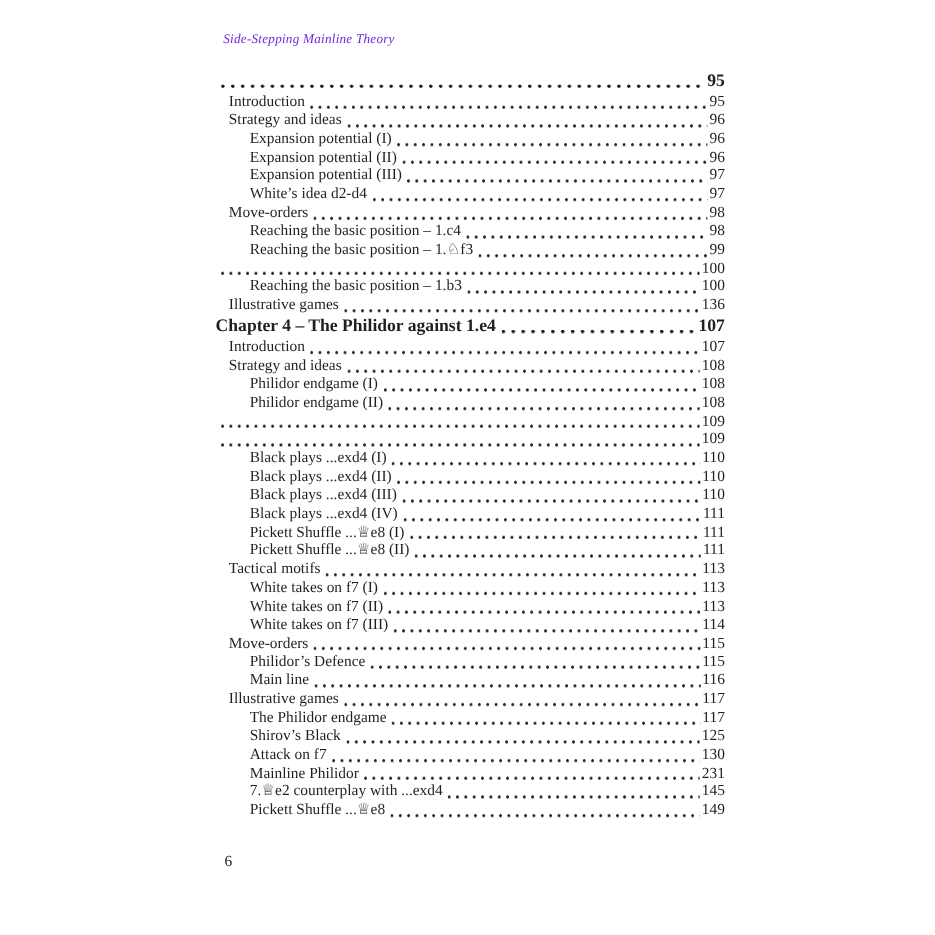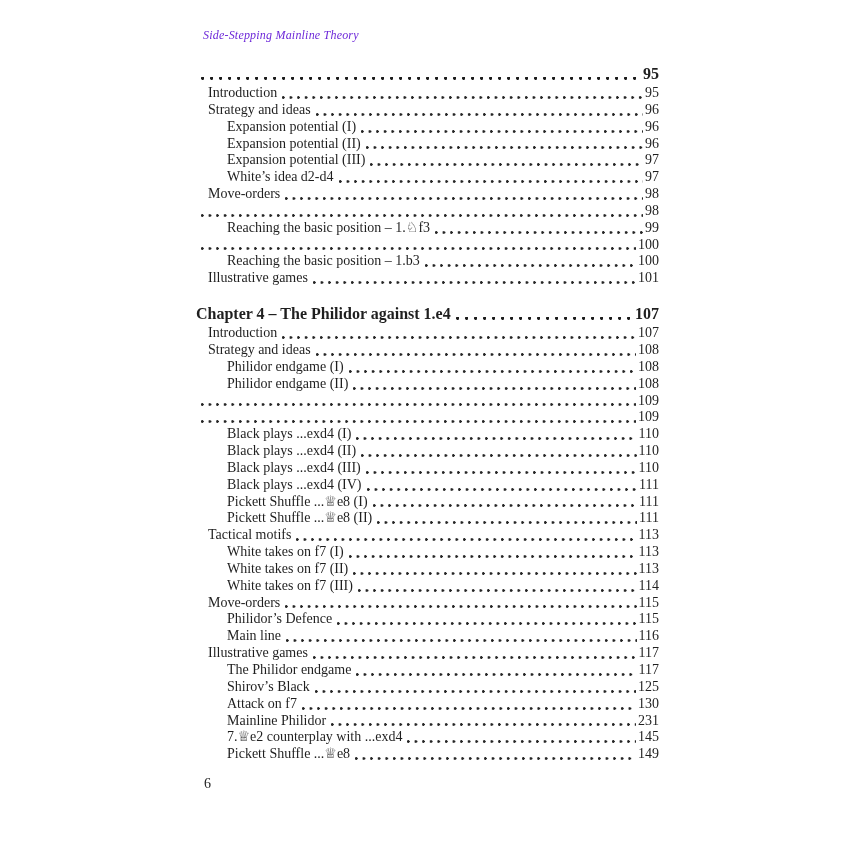--- a/index.html
+++ b/index.html
@@ -25,21 +25,20 @@
     color: #6d28d9;
     white-space: nowrap;
   }
   .toc {
     position: absolute;
     left: 196px;
     top: 64px;
     width: 463px;
   }
   .toc-chapter + .toc-chapter {
-    margin-top: 17px;
   }
   .toc-row {
     display: flex;
     align-items: baseline;
     line-height: 16.85px;
     font-size: 14px;
     white-space: nowrap;
   }
   .toc-row.chapter {
     font-weight: bold;
@@ -128,41 +127,42 @@
           <span class="entry-label">White’s idea d2-d4</span>
           <span class="dot-leader"></span>
           <span class="entry-page">97</span>
         </div>
         <div class="toc-row level1">
           <span class="entry-label">Move-orders</span>
           <span class="dot-leader"></span>
           <span class="entry-page">98</span>
         </div>
         <div class="toc-row level2">
+          <span class="entry-label">Reaching the basic position – 1.c4</span>
           <span class="dot-leader"></span>
           <span class="entry-page">98</span>
         </div>
         <div class="toc-row level2">
           <span class="entry-label">Reaching the basic position – 1.♘f3</span>
           <span class="dot-leader"></span>
           <span class="entry-page">99</span>
         </div>
         <div class="toc-row level2">
           <span class="dot-leader"></span>
           <span class="entry-page">100</span>
         </div>
         <div class="toc-row level2">
           <span class="entry-label">Reaching the basic position – 1.b3</span>
           <span class="dot-leader"></span>
           <span class="entry-page">100</span>
         </div>
         <div class="toc-row level1">
           <span class="entry-label">Illustrative games</span>
           <span class="dot-leader"></span>
-          <span class="entry-page">101</span>
+          <span class="entry-page">136</span>
         </div>
       </div>
       <div class="toc-chapter">
         <div class="toc-row chapter">
           <span class="entry-label">Chapter 4 – The Philidor against 1.e4</span>
           <span class="dot-leader"></span>
           <span class="entry-page">107</span>
         </div>
         <div class="toc-row level1">
           <span class="entry-label">Introduction</span>

